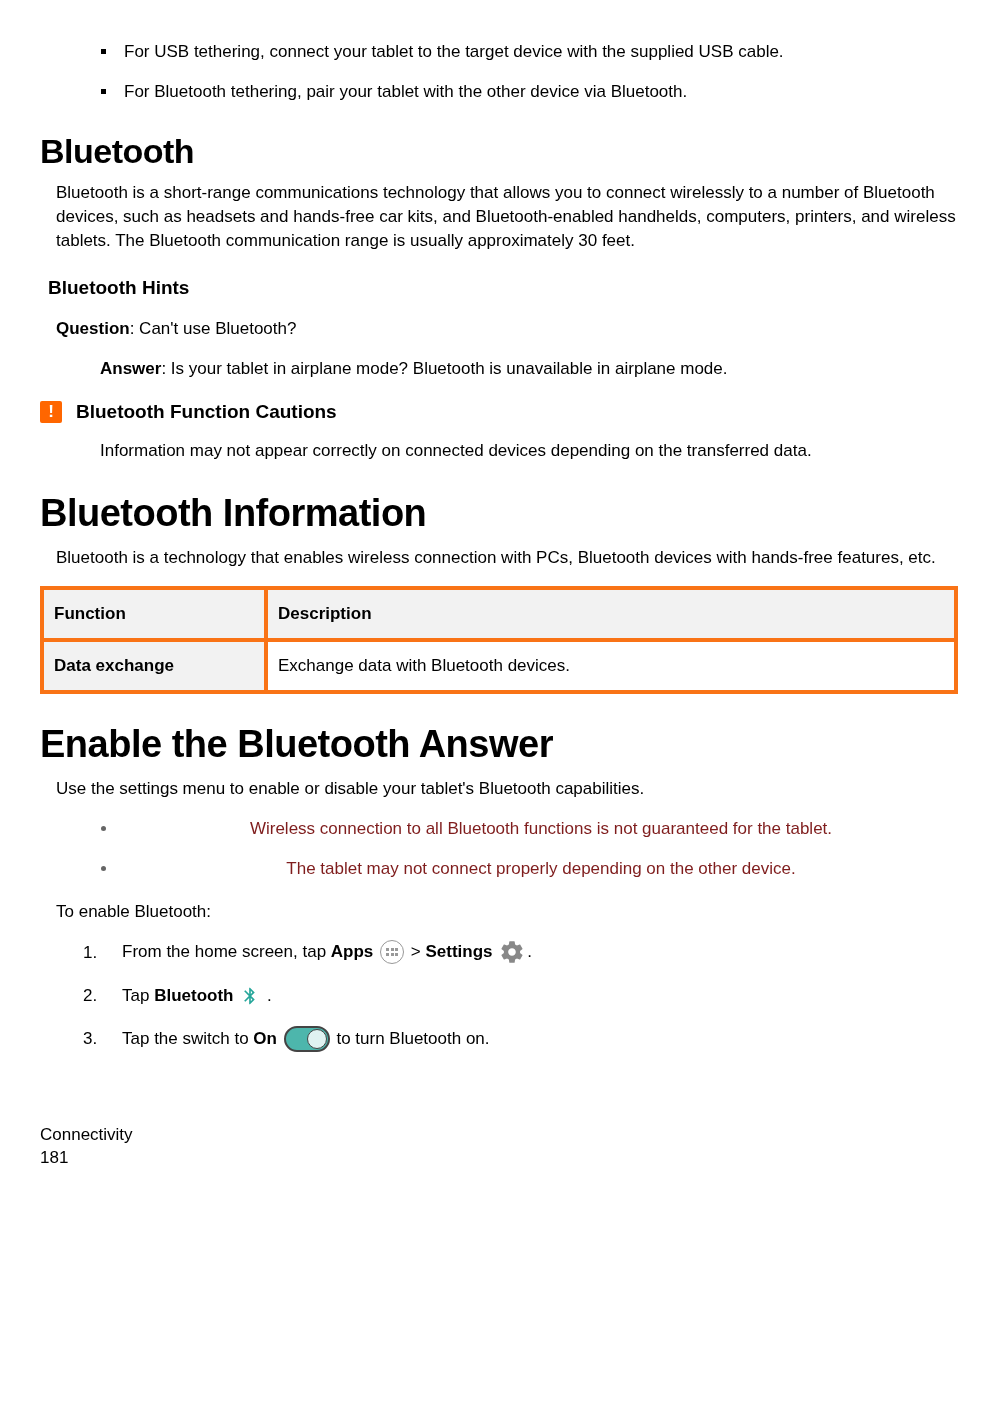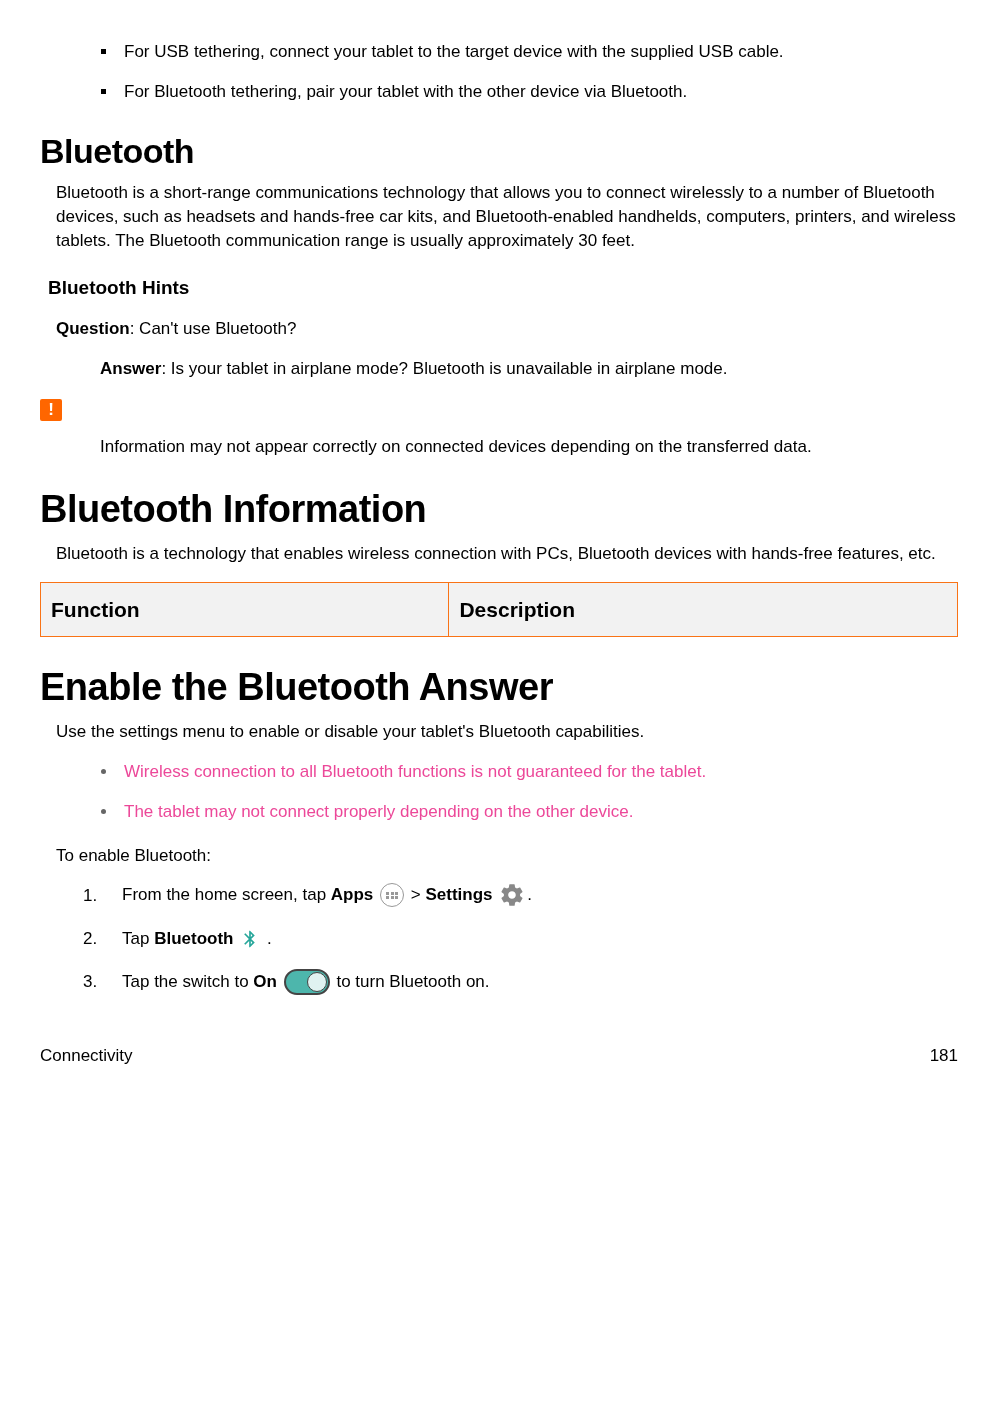--- a/index.html
+++ b/index.html
@@ -22,21 +22,22 @@
       padding-left: 6px;
     }
     ul.disc {
       list-style-type: disc;
       padding-left: 78px;
       margin: 0 0 20px 0;
     }
     ul.disc li {
       margin-bottom: 16px;
       padding-left: 6px;
-      color: #ec4899;
+      color: #7f1d1d;
+      text-align: center;
     }
     ul.disc li::marker {
       color: #666;
     }
     ul.diamond {
       list-style: none;
       padding-left: 78px;
       margin: 0 0 16px 0;
     }
     ul.diamond li {
@@ -105,25 +106,25 @@
     .caution-title {
       font-weight: bold;
       font-size: 19px;
     }
     table.info {
       width: 100%;
       border-collapse: collapse;
       margin: 0 0 16px 0;
     }
     table.info th, table.info td {
-      border: 1px solid #f97316;
+      border: 4px solid #f97316;
       padding: 12px 10px;
       text-align: left;
       vertical-align: top;
-      font-size: 21px;
+      font-size: 17px;
     }
     table.info th {
       background: #f2f2f2;
       font-weight: bold;
     }
     table.info td.label {
       background: #f2f2f2;
       font-weight: bold;
       width: 200px;
     }
@@ -191,22 +192,23 @@
       top: 1px;
       width: 18px;
       height: 18px;
       border: 1px solid #444;
       border-radius: 50%;
       background: #e0f2f1;
     }
     .footer {
       display: flex;
       justify-content: space-between;
-      margin-top: 48px;
+      margin-top: 70px;
       font-size: 17px;
+      flex-direction: column;
     }
     .bold {
       font-weight: bold;
     }
   </style>
 </head>
 <body>
 
 <ul class="square">
   <li>For USB tethering, connect your tablet to the target device with the supplied USB cable.</li>
@@ -221,31 +223,36 @@
   <span class="bold">Question</span><span>: Can't use Bluetooth?</span>
 </p>
 <p class="indent">
   <span class="bold">Answer</span><span>: Is your tablet in airplane mode? Bluetooth is unavailable in airplane mode.</span>
 </p>
 
 <div class="caution-block">
   <div class="caution-icon">
       <span>!</span>
     </div>
+  <div class="caution-title">Bluetooth Function Cautions</div>
 </div>
 <p class="indent">Information may not appear correctly on connected devices depending on the transferred data.</p>
 
 <h1 class="sub">Bluetooth Information</h1>
 <p>Bluetooth is a technology that enables wireless connection with PCs, Bluetooth devices with hands-free features, etc.</p>
 
 <table class="info">
   <tbody>
       <tr>
     <th>Function</th>
     <th>Description</th>
+  </tr>
+  <tr>
+    <td class="label">Data exchange</td>
+    <td>Exchange data with Bluetooth devices.</td>
   </tr>
 </tbody>
   </table>
 
 <h1 class="sub">Enable the Bluetooth Answer</h1>
 <p>Use the settings menu to enable or disable your tablet's Bluetooth capabilities.</p>
 
 <ul class="disc">
   <li>Wireless connection to all Bluetooth functions is not guaranteed for the tablet.</li>
   <li>The tablet may not connect properly depending on the other device.</li>

